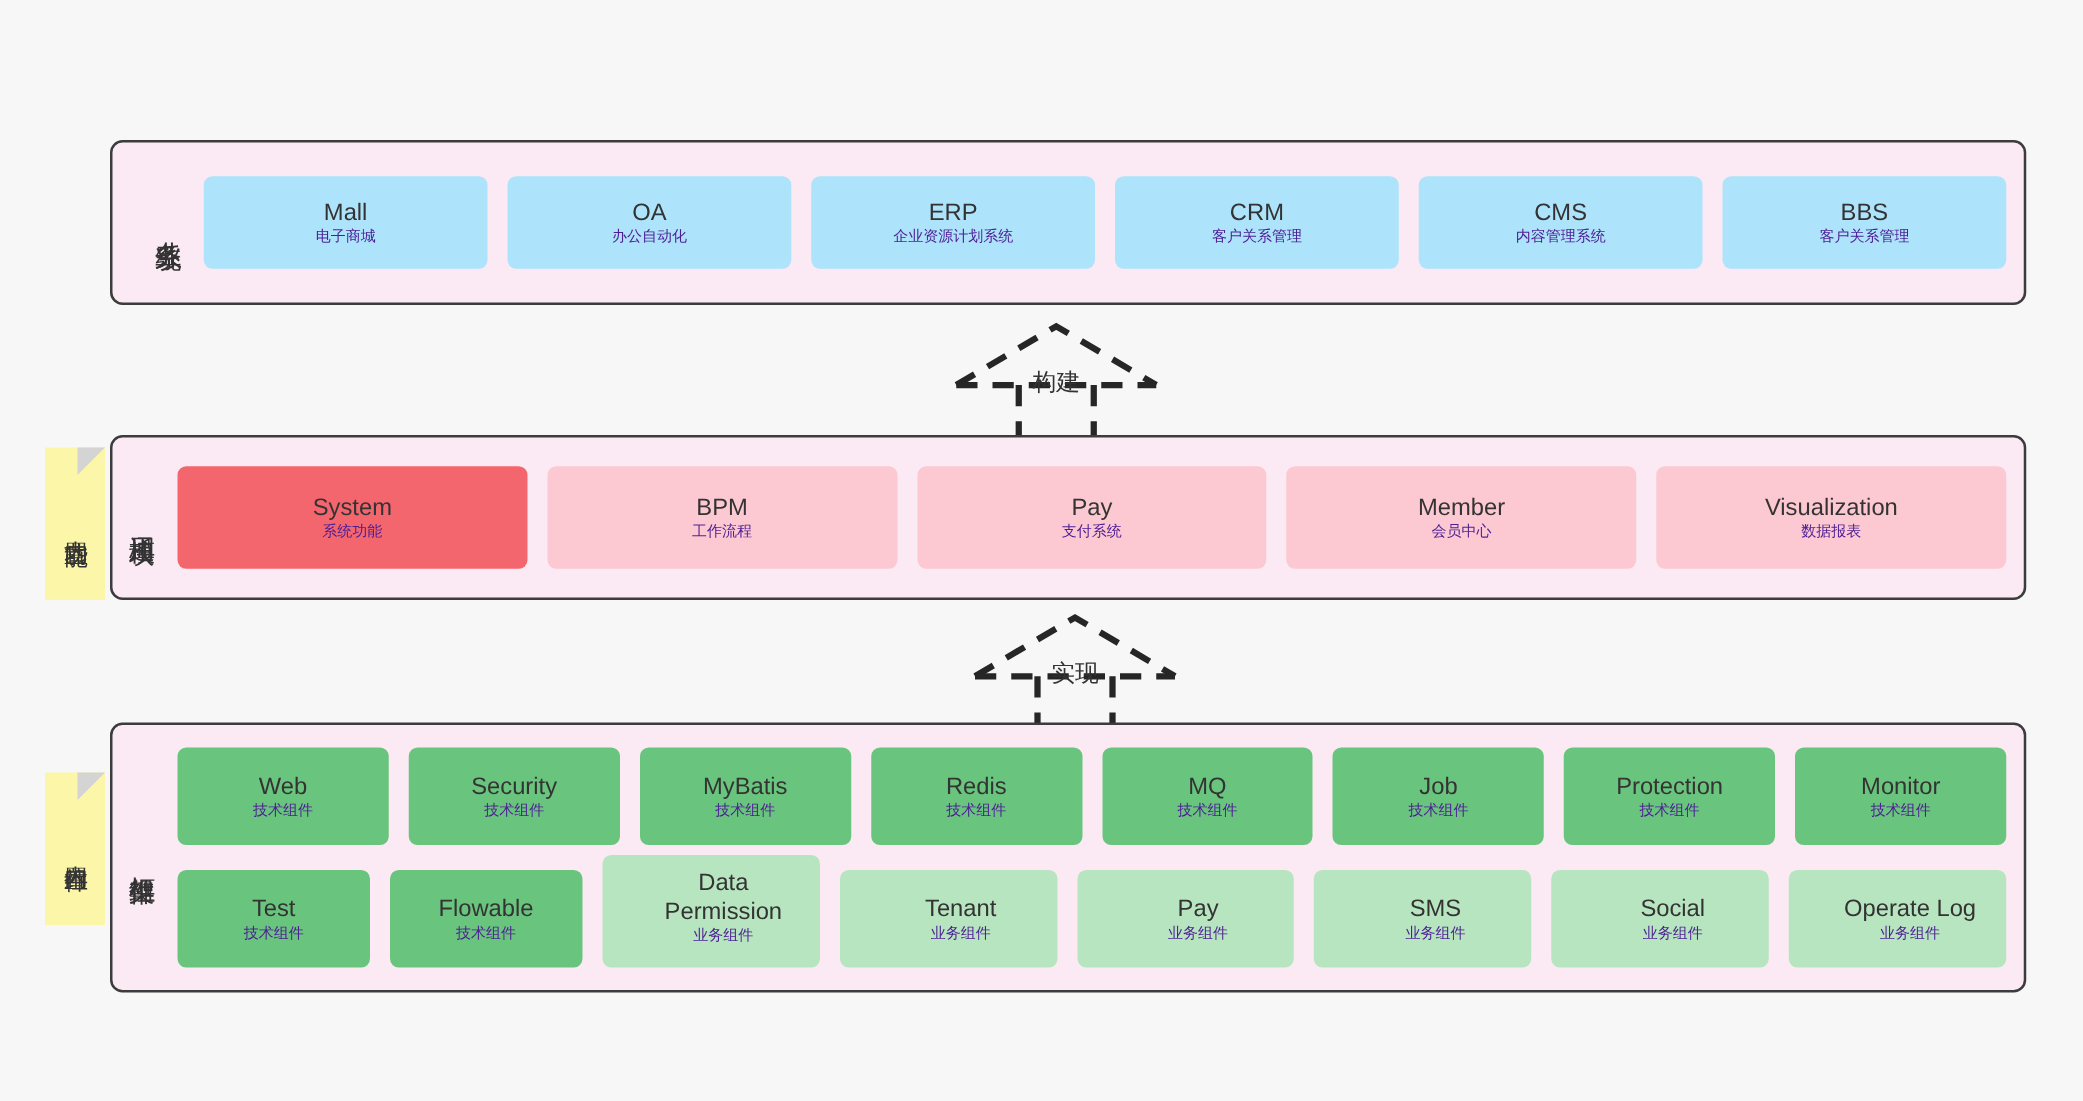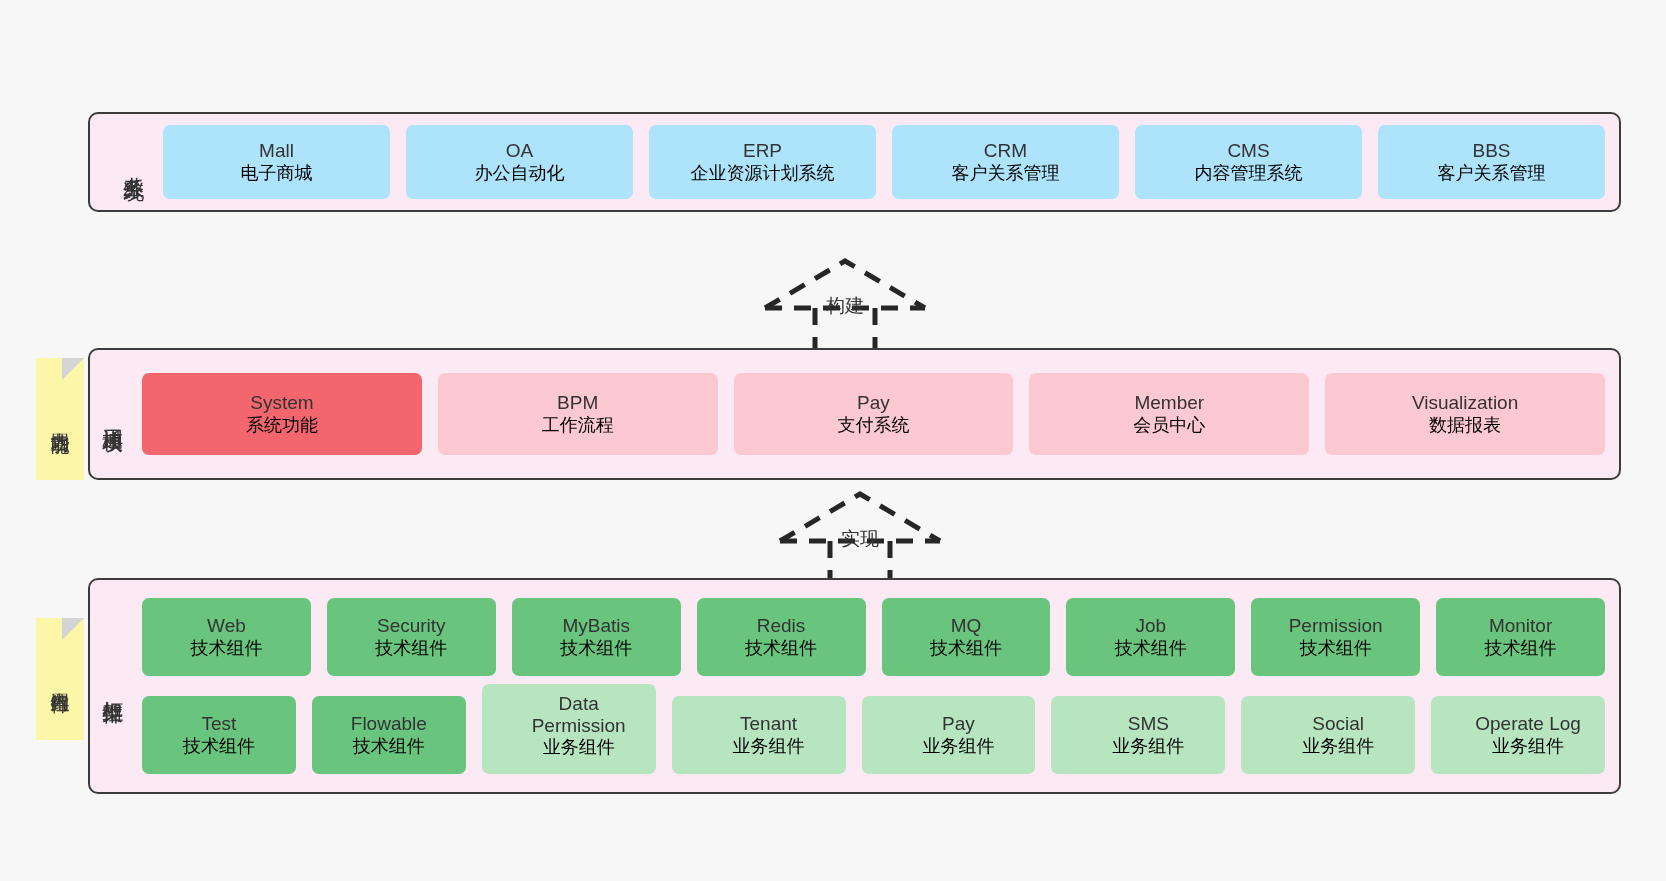--- a/index.html
+++ b/index.html
@@ -70,35 +70,35 @@
     text-align: center;
     box-sizing: border-box;
     padding: 6px 4px;
     line-height: 1.22;
   }
   .box .b-title {
     font-size: 19px;
     color: #333333;
   }
   .box .b-sub {
-    font-size: 18px;
-    color: #000000;
+    font-size: 12px;
+    color: #4c1d95;
   }
   .box.multiline .b-title {
     line-height: 1.18;
   }
 
   .c-blue      { background: #ade3fb; }
   .c-red       { background: #f4666e; }
   .c-pink      { background: #fcc8d1; }
   .c-green     { background: #69c57d; }
   .c-lightgreen{ background: #b7e5bf; padding-left: 24px; }
 
   
-  #layer-business { left: 88px;  top: 112px; width: 1533px; height: 100px; padding-left: 21px; }
+  #layer-business { left: 88px;  top: 112px; width: 1533px; height: 132px; padding-left: 21px; }
   #layer-modules  { left: 88px;  top: 348px; width: 1533px; height: 132px; }
   #layer-framework{ left: 88px;  top: 578px; width: 1533px; height: 216px; }
 
   #layer-business  .row { height: 74px; }
   #layer-modules   .row { height: 82px; }
   #layer-framework .row { height: 78px; }
 
   
   .note {
     position: absolute;
@@ -273,21 +273,21 @@
         </div>
         <div class="box c-green">
           <span class="b-title">MQ</span>
           <span class="b-sub">技术组件</span>
         </div>
         <div class="box c-green">
           <span class="b-title">Job</span>
           <span class="b-sub">技术组件</span>
         </div>
         <div class="box c-green">
-          <span class="b-title">Permission</span>
+          <span class="b-title">Protection</span>
           <span class="b-sub">技术组件</span>
         </div>
         <div class="box c-green">
           <span class="b-title">Monitor</span>
           <span class="b-sub">技术组件</span>
         </div>
       </div>
 
       <div class="row">
         <div class="box c-green">

